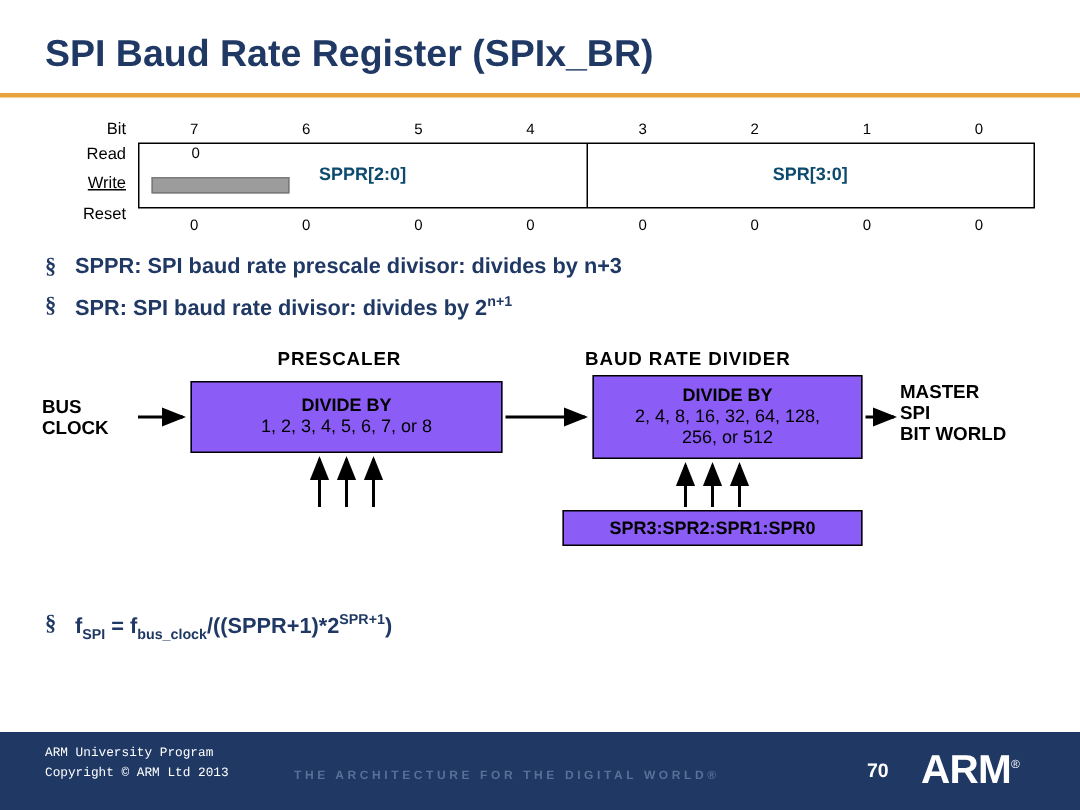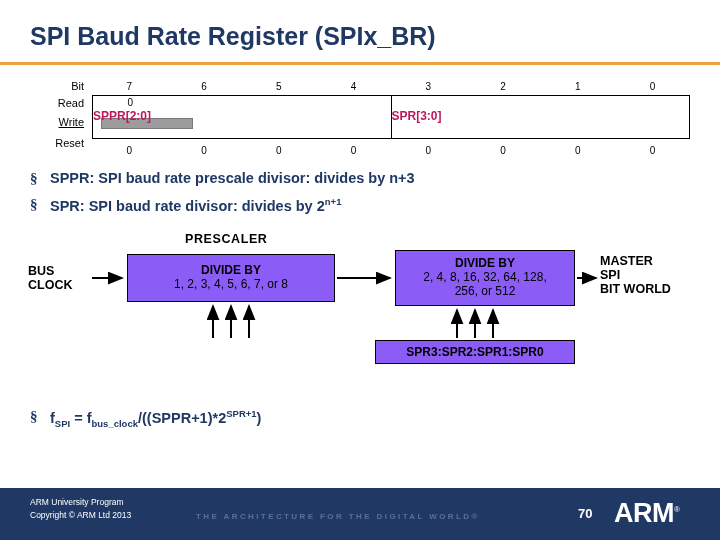--- a/index.html
+++ b/index.html
@@ -94,23 +94,24 @@
     flex: 1 1 0;
     position: relative;
     box-sizing: border-box;
   }
   .box-half.left { border-right: 1px solid #000; }
   .field-name {
     position: absolute;
     left: 0;
     right: 0;
     top: 13px;
+    text-align: center;
     font-size: 12px;
     font-weight: bold;
-    color: #be185d;
+    color: #0c4a6e;
   }
   .read-zero {
     position: absolute;
     left: 0;
     top: 1px;
     width: 74.75px;
     text-align: center;
     font-size: 10px;
     color: #000;
   }
@@ -233,20 +234,21 @@
     height: 52px;
     background: #1F3864;
   }
   .footer-text {
     position: absolute;
     left: 30px;
     top: 8px;
     font-size: 8.5px;
     color: #ffffff;
     line-height: 13px;
+    font-family: Liberation Mono, monospace;
   }
   .footer-tagline {
     position: absolute;
     left: 196px;
     top: 24px;
     font-size: 8px;
     color: #5a6f99;
     letter-spacing: 2.4px;
     font-weight: bold;
     white-space: nowrap;
@@ -332,20 +334,21 @@
   </div>
 
   <div class="bullet b2">
     <span class="marker">§</span>
     <span><span>SPR: SPI baud rate divisor: divides by 2</span><sup>n+1</sup></span>
   </div>
 
   <div class="diagram">
 
     <div class="d-head d-prescaler">PRESCALER</div>
+    <div class="d-head d-brd">BAUD RATE DIVIDER</div>
 
     <div class="d-label lbl-bus">
       <div>BUS</div>
       <div>CLOCK</div>
     </div>
 
     <div class="d-box box-divide1">
       <div class="l1">DIVIDE BY</div>
       <div class="l2">1, 2, 3, 4, 5, 6, 7, or 8</div>
     </div>

